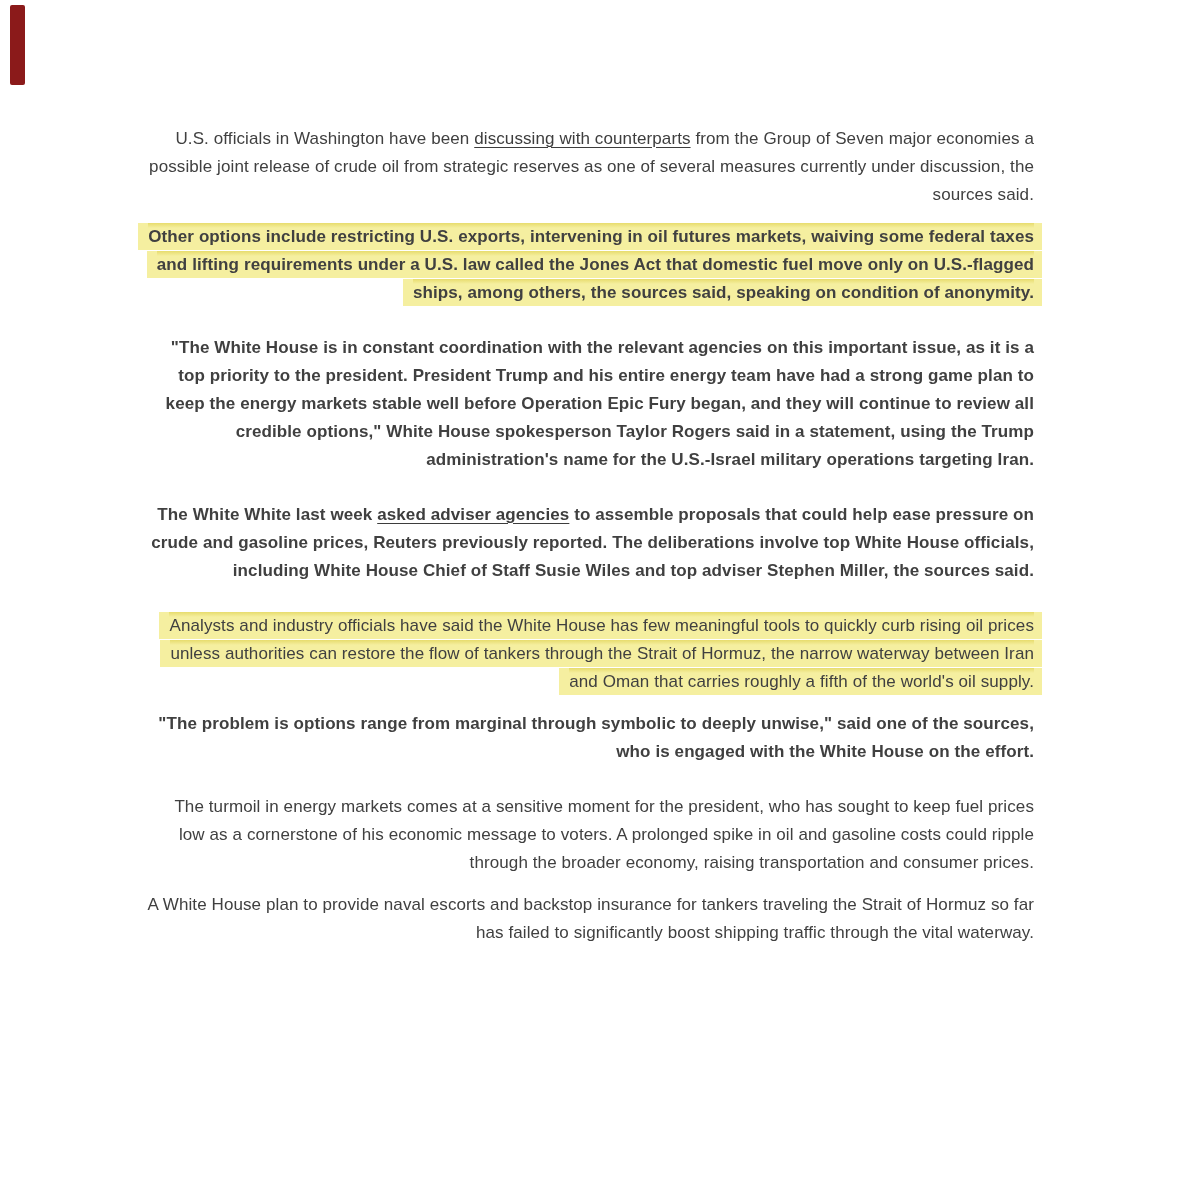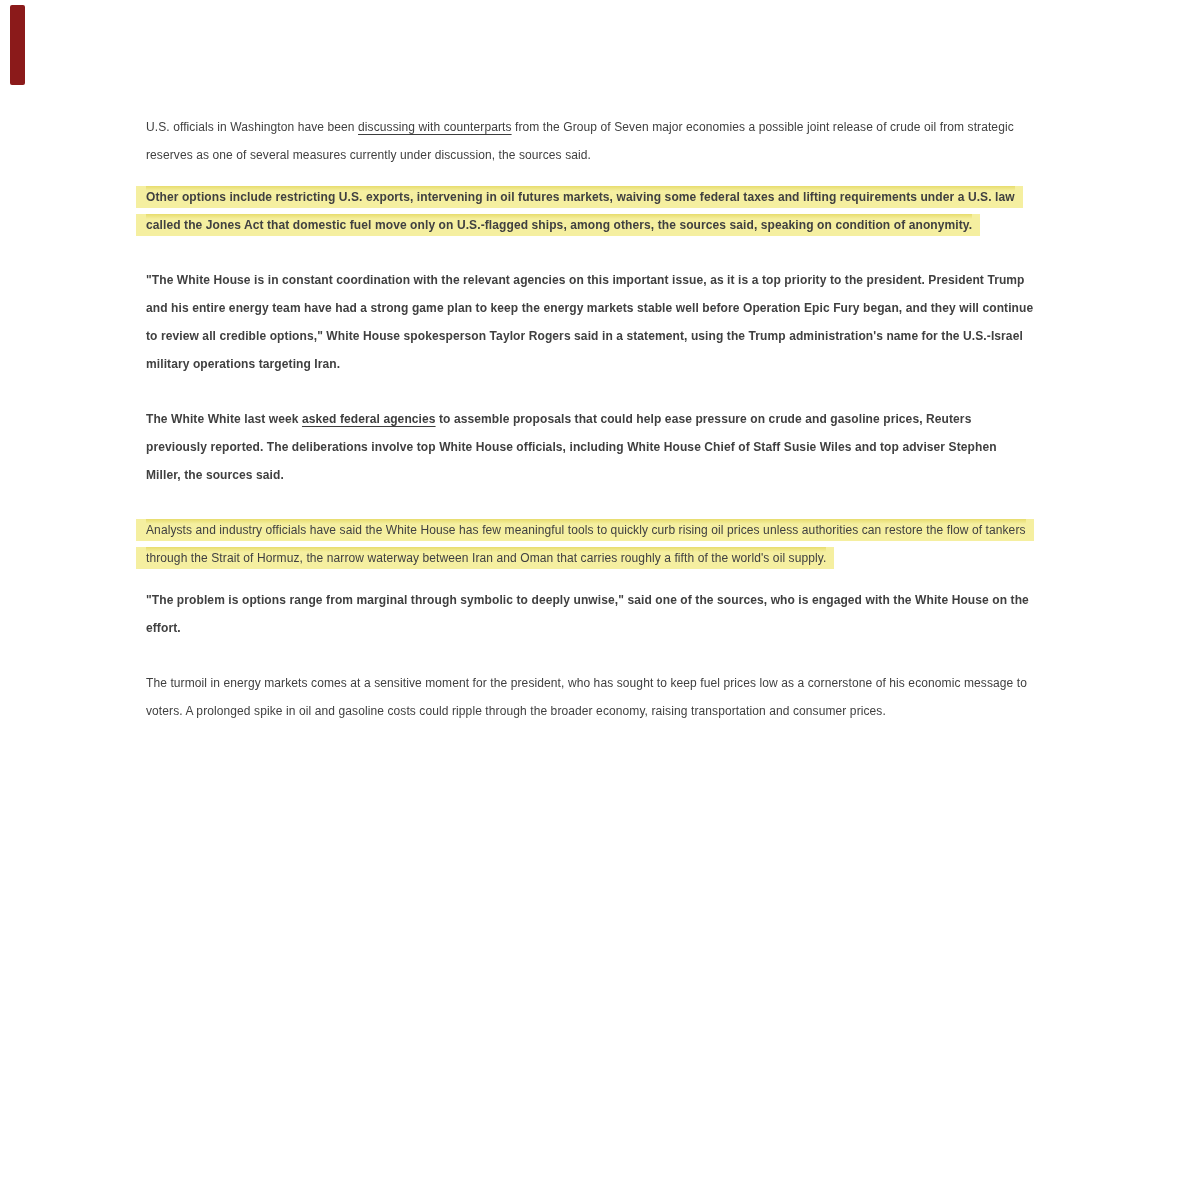--- a/index.html
+++ b/index.html
@@ -23,26 +23,26 @@
     height: 80px;
     border-radius: 2px;
   }
   #article-body {
     position: absolute;
     left: 146px;
     top: 113px;
     width: 888px;
   }
   p.para {
-    margin: 0 0 14px 0;
-    font-size: 12px;
+    margin: 12px 0 14px 0;
+    font-size: 17px;
     line-height: 28px;
     letter-spacing: 0.1px;
     color: #404040;
-    text-align: left;
+    text-align: right;
   }
   p.gap-lg {
     margin-bottom: 27px;
     font-weight: bold;
   }
   p.gap-none {
     margin-bottom: 0;
   }
   a.inline-link {
     color: #3d3d3d;
@@ -63,18 +63,19 @@
 </style>
 </head>
 <body>
 
 <div id="page" style="background: rgb(255, 255, 255); --hl-fill: #f5efa0; --hl-edge: #e7dc6d; color: rgb(64, 64, 64);">
   <div id="accent-bar" style="background: rgb(139, 26, 26);"></div>
   <main id="article-body">
       <p class="para"><span>U.S. officials in Washington have been </span><a class="inline-link">discussing with counterparts</a><span> from the Group of Seven major economies a possible joint release of crude oil from strategic reserves as one of several measures currently under discussion, the sources said.</span></p>
       <p class="para gap-lg"><mark class="hl"><span>Other options include restricting U.S. exports, intervening in oil futures markets, waiving some federal taxes and lifting requirements under a U.S. law called the Jones Act that domestic fuel move only on U.S.-flagged ships, among others, the sources said, speaking on condition of anonymity.</span></mark></p>
       <p class="para gap-lg"><span>"The White House is in constant coordination with the relevant agencies on this important issue, as it is a top priority to the president. President Trump and his entire energy team have had a strong game plan to keep the energy markets stable well before Operation Epic Fury began, and they will continue to review all credible options," White House spokesperson Taylor Rogers said in a statement, using the Trump administration's name for the U.S.-Israel military operations targeting Iran.</span></p>
-      <p class="para gap-lg"><span>The White White last week </span><a class="inline-link">asked federal agencies</a><span> to assemble proposals that could help ease pressure on crude and gasoline prices, Reuters previously reported. The deliberations involve top White House officials, including White House Chief of Staff Susie Wiles and top adviser Stephen Miller, the sources said.</span></p>
+      <p class="para gap-lg"><span>The White White last week </span><a class="inline-link">asked adviser agencies</a><span> to assemble proposals that could help ease pressure on crude and gasoline prices, Reuters previously reported. The deliberations involve top White House officials, including White House Chief of Staff Susie Wiles and top adviser Stephen Miller, the sources said.</span></p>
       <p class="para"><mark class="hl"><span>Analysts and industry officials have said the White House has few meaningful tools to quickly curb rising oil prices unless authorities can restore the flow of tankers through the Strait of Hormuz, the narrow waterway between Iran and Oman that carries roughly a fifth of the world's oil supply.</span></mark></p>
       <p class="para gap-lg"><span>"The problem is options range from marginal through symbolic to deeply unwise," said one of the sources, who is engaged with the White House on the effort.</span></p>
       <p class="para"><span>The turmoil in energy markets comes at a sensitive moment for the president, who has sought to keep fuel prices low as a cornerstone of his economic message to voters. A prolonged spike in oil and gasoline costs could ripple through the broader economy, raising transportation and consumer prices.</span></p>
+      <p class="para gap-none"><span>A White House plan to provide naval escorts and backstop insurance for tankers traveling the Strait of Hormuz so far has failed to significantly boost shipping traffic through the vital waterway.</span></p>
     </main>
 </div>
 
 </body></html>

